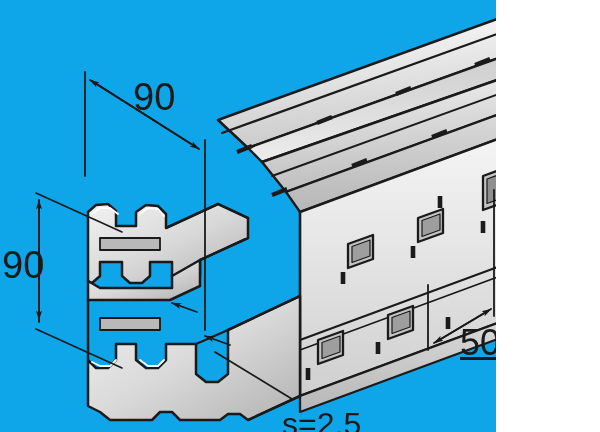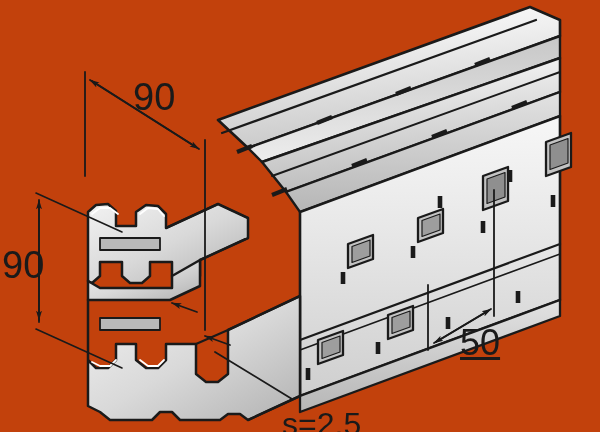--- a/index.html
+++ b/index.html
@@ -1,19 +1,19 @@
 <!DOCTYPE html>
 <html><head>
 <meta charset="utf-8">
 <style>
   html,body{margin:0;padding:0;background:#ffffff;}
   #stage{
     position:relative;
-    width:600px;height:432px;
-    background:#c2410c;
+    width:496px;height:432px;
+    background:#0ea5e9;
     overflow:hidden;
     font-family:"Liberation Sans", sans-serif;
   }
   #stage svg{position:absolute;left:0;top:0;}
   .dimtext{
     position:absolute;
     color:#1a1a1a;
     font-family:"Liberation Sans", sans-serif;
     font-weight:400;
     white-space:nowrap;

